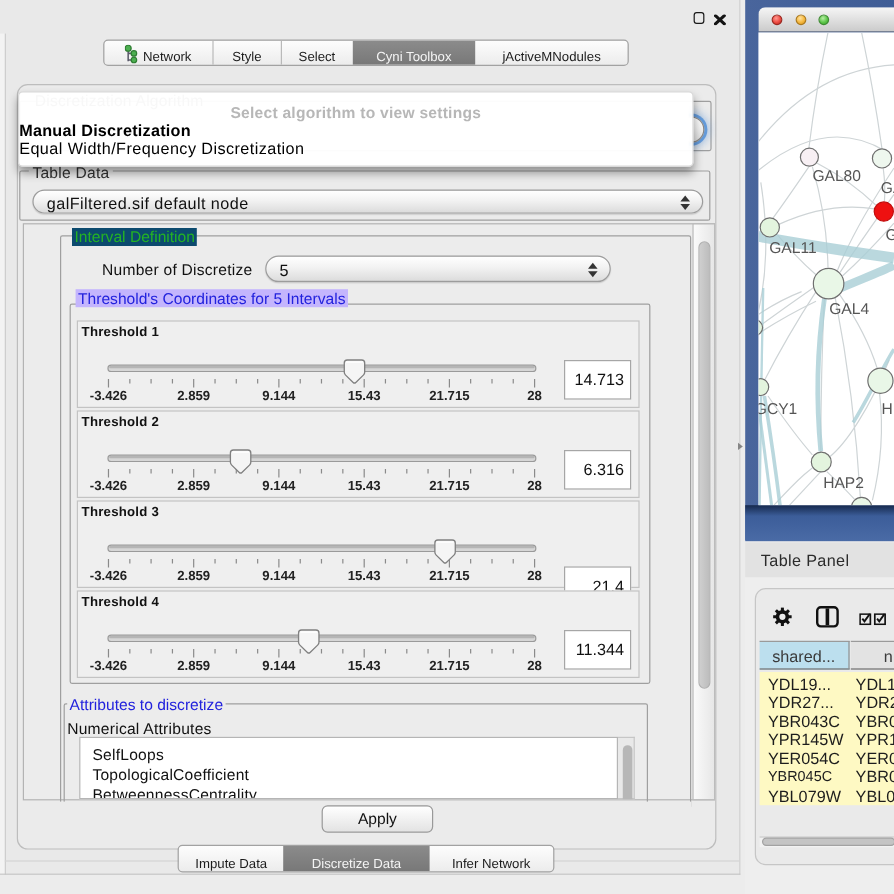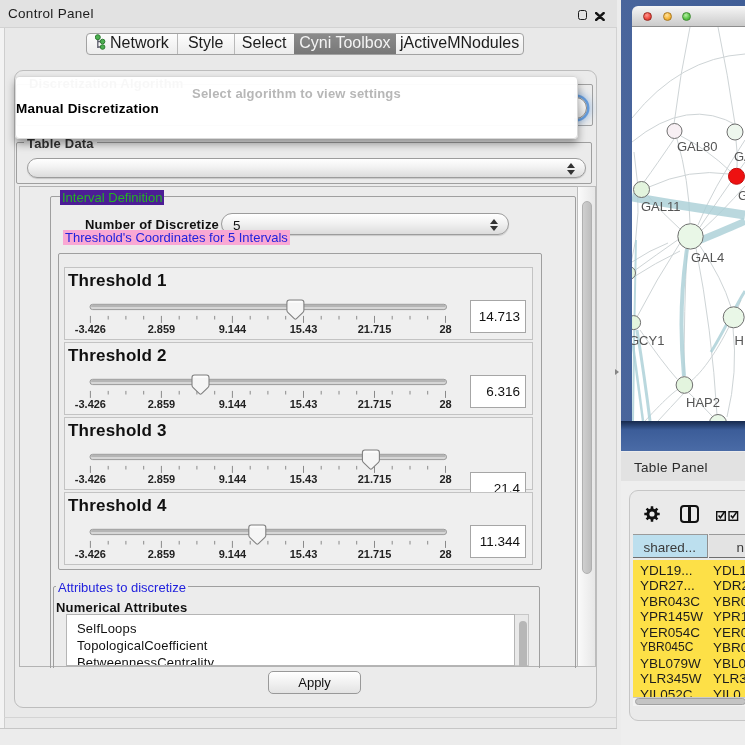--- a/index.html
+++ b/index.html
@@ -5,37 +5,37 @@
 font-family:"Liberation Sans",sans-serif;}
 .abs{position:absolute}
 #stage{position:relative;width:745px;height:745px}
 
 #cpwin{left:0;top:0;width:617px;height:729px;background:#e9e9e9}
 #cptitle{left:0;top:0;width:617px;height:28px;background:#e2e2e2;border-bottom:1px solid #d2d2d2}
 #cptitle span{position:absolute;left:8px;top:6px;font-size:13.5px;letter-spacing:.3px;color:#1c1c1c}
 #floatico{left:577.5px;top:10px;width:9.5px;height:9.5px;border:1.8px solid #1a1a1a;border-radius:2.5px}
 
 .tabbar{background:linear-gradient(#fdfdfd,#ececec);border:1px solid #a2a2a2;border-radius:4px;overflow:hidden;display:flex}
-.tab{font-size:16px;color:#1c1c1c;display:flex;align-items:flex-start;justify-content:center;height:100%}
+.tab{font-size:11px;color:#1c1c1c;display:flex;align-items:flex-end;justify-content:center;height:100%}
 .tabsep{width:1px;background:#b9b9b9;height:100%}
 .tabsel{background:linear-gradient(#8b8b8b,#787878);color:#f4f4f4}
 
 #bigpanel{left:14px;top:70px;width:583px;height:638px;background:#ebebeb;border:1px solid #bdbdbd;border-radius:9px}
 .group{position:absolute;border:1px solid #9f9f9f;border-radius:2px}
 .combo{position:absolute;background:linear-gradient(#ffffff,#f2f2f2 45%,#dcdcdc);border:1px solid #9c9c9c;border-radius:11px;box-shadow:0 1px 1px rgba(0,0,0,.15)}
 .combo .ctext{position:absolute;left:11px;font-size:13.5px;letter-spacing:.35px;color:#111}
 .stepper{position:absolute;width:9px}
 .stepper i{position:absolute;left:0;width:0;height:0;border-left:4.5px solid transparent;border-right:4.5px solid transparent}
 .stepper .up{top:0;border-bottom:5px solid #333}
 .stepper .dn{bottom:0;border-top:5px solid #333}
 .tpanel{position:absolute;left:64px;width:469px;height:73px;background:#efefef;border:1px solid #c3c3c3}
-.tlabel{position:absolute;left:68px;font-size:17px;letter-spacing:.2px;font-weight:bold;color:#111}
+.tlabel{position:absolute;left:68px;font-size:11px;letter-spacing:.2px;font-weight:bold;color:#111}
 .vbox{position:absolute;left:470px;width:56px;height:33px;background:#fff;border:1px solid #a6a6a6}
 .vbox span{position:absolute;right:5px;top:8px;font-size:13.5px;color:#111}
-.blab{font-weight:bold;font-size:13px;letter-spacing:.2px;color:#111;position:absolute}
+.blab{font-weight:normal;font-size:13px;letter-spacing:.2px;color:#111;position:absolute}
 
 #scrollpane{left:19px;top:186px;width:577px;height:481px;background:#ececec;border:1px solid #b3b3b3}
 #vscroll{left:577px;top:186px;width:19px;height:481px;background:linear-gradient(90deg,#fafafa,#e7e7e7);border:1px solid #bcbcbc}
 #vthumb{left:581.5px;top:201px;width:10px;height:373px;background:linear-gradient(90deg,#cfcfcf,#bdbdbd);border:1px solid #b0b0b0;border-radius:5px}
 
 #popup{left:15px;top:76px;width:563px;height:62.5px;background:rgba(255,255,255,.965);border:1px solid #d8d8d8;border-radius:4px;box-shadow:0 5px 8px rgba(0,0,0,.38)}
 
 #attrlist{left:66px;top:614px;width:449px;height:52px;background:#fff;border:1px solid #b5b5b5;overflow:hidden}
 #attrlist div{position:absolute;left:10px;font-size:13px;letter-spacing:.2px;color:#111}
 
@@ -51,23 +51,20 @@
 #tpbox{left:629px;top:490px;width:130px;height:231px;background:#eaeaea;border:1px solid #c6c6c6;border-radius:9px}
 .hdr{position:absolute;top:533.5px;height:24px;font-size:13.5px;color:#3a3a3a;border-top:1px solid #9a9a9a}
 </style></head>
 <body>
 <div id="stage">
 
 <div class="abs" id="cpwin"></div>
 <div class="abs" style="left:0;top:28px;width:3.5px;height:701px;background:#f3f3f3"></div>
 <div class="abs" style="left:3.5px;top:28px;width:1px;height:701px;background:#cecece"></div>
 <div class="abs" style="left:616px;top:0;width:1px;height:729px;background:#d2d2d2"></div>
-<div class="abs" id="cptitle">
-      <span>Control Panel</span>
-    </div>
 <div class="abs" id="floatico"></div>
 <svg class="abs" style="left:594.5px;top:11.5px" width="10" height="9">
       <path d="M1.2,1.1 L8.6,7.9 M8.6,1.1 L1.2,7.9" stroke="#141414" stroke-width="2.6" stroke-linecap="round"></path>
     </svg>
 
 <div class="abs tabbar" style="left:86px;top:33px;width:438px;height:22px">
  <div class="tab" style="width:90px"><svg width="11" height="17" style="margin-right:4px">
           <path d="M2.8 5 V14 M2.8 7.5 H7 M2.8 13 H7" stroke="#5c5c6c" stroke-width="1.3" fill="none"></path>
           <circle cx="2.8" cy="3.2" r="2.5" fill="#4caf50" stroke="#2e7d32" stroke-width="1"></circle>
           <circle cx="7.6" cy="7.5" r="2.3" fill="#4caf50" stroke="#2e7d32" stroke-width="1"></circle>
@@ -85,43 +82,44 @@
 
 <div class="group" style="left:16px;top:84px;width:577px;height:42px"></div>
 <div class="abs blab" style="left:29px;top:76px;color:#333">Discretization Algorithm</div>
 <div class="abs" style="left:574px;top:88px;width:26px;height:40px;overflow:hidden">
       <div class="combo" style="left:-34px;top:9px;width:47px;height:22px;border:1px solid #888;box-shadow:0 0 0 2.5px rgba(85,145,215,.85), 0 0 7px 4px rgba(85,145,215,.45)"></div>
     </div>
 
 <div class="group" style="left:16px;top:142px;width:576px;height:42px"></div>
 <div class="abs blab" style="left:24px;top:136px;color:#333;background:#ebebeb;padding:0 3px">Table Data</div>
 <div class="combo" style="left:27px;top:158px;width:559px;height:20px">
+  <span class="ctext" style="top:3px">galFiltered.sif default node</span>
   <div class="stepper" style="right:9px;top:4px;height:12px">
         <i class="up"></i>
         <i class="dn"></i>
       </div>
 </div>
 
 <div class="abs" id="scrollpane"></div>
 <div class="abs" id="vscroll"></div>
 <div class="abs" id="vthumb"></div>
 
 <div class="group" style="left:50px;top:196px;width:526px;height:478px"></div>
-<div class="abs" style="left:60px;top:190px;font-size:13px;color:#24b324;background:#4c1d95;padding:0 2px">Interval Definition</div>
+<div class="abs" style="left:60px;top:190px;font-size:13px;color:#24b324;background:#0c4a6e;padding:0 2px">Interval Definition</div>
 <div class="abs blab" style="left:85px;top:217px">Number of Discretize</div>
 <div class="combo" style="left:221px;top:213px;width:288px;height:22px">
   <span class="ctext" style="top:4px">5</span>
   <div class="stepper" style="right:9px;top:5px;height:12px">
         <i class="up"></i>
         <i class="dn"></i>
       </div>
 </div>
 
 <div class="group" style="left:58px;top:253px;width:484px;height:317px"></div>
-<div class="abs" style="left:63px;top:230px;font-size:13px;color:#2222dd;background:#f9a8d4;padding:0 2px">Threshold's Coordinates for 5 Intervals</div>
+<div class="abs" style="left:63px;top:241px;font-size:13px;color:#2222dd;background:#c4b5fd;padding:0 2px">Threshold's Coordinates for 5 Intervals</div>
 
 <div id="thresholds">
       <div class="tpanel" style="top:267px"></div>
       <div class="tlabel" style="top:271px">Threshold 1</div>
       <svg class="abs" style="left:70px;top:296px" width="392" height="42" viewBox="70 296 392 42">
         <rect x="90" y="304.3" width="356.5" height="5.3" rx="2.6" fill="#d6d6d6" stroke="#9a9a9a" stroke-width="1"></rect>
         <rect x="91" y="305.1" width="354.5" height="1.8" rx="0.9" fill="#b5b5b5"></rect>
         <path d="M90.4,315.90000000000003 V322.9 M108.2,315.90000000000003 V319.5 M125.9,315.90000000000003 V319.5 M143.7,315.90000000000003 V319.5 M161.4,315.90000000000003 V322.9 M179.2,315.90000000000003 V319.5 M196.9,315.90000000000003 V319.5 M214.7,315.90000000000003 V319.5 M232.4,315.90000000000003 V322.9 M250.2,315.90000000000003 V319.5 M267.9,315.90000000000003 V319.5 M285.7,315.90000000000003 V319.5 M303.5,315.90000000000003 V322.9 M321.2,315.90000000000003 V319.5 M339.0,315.90000000000003 V319.5 M356.7,315.90000000000003 V319.5 M374.5,315.90000000000003 V322.9 M392.2,315.90000000000003 V319.5 M410.0,315.90000000000003 V319.5 M427.7,315.90000000000003 V319.5 M445.5,315.90000000000003 V322.9 " stroke="#8a8a8a" stroke-width="1"></path>
         <text x="90.4" y="333.1" text-anchor="middle" font-size="11" font-weight="bold" fill="#222" font-family="Liberation Sans">-3.426</text>
         <text x="161.4" y="333.1" text-anchor="middle" font-size="11" font-weight="bold" fill="#222" font-family="Liberation Sans">2.859</text>
@@ -199,23 +197,29 @@
   <div style="top:23px">TopologicalCoefficient</div>
   <div style="top:40px">BetweennessCentrality</div>
 </div>
 <div class="abs" style="left:515px;top:614px;width:14px;height:52px;background:#e9e9e9;border:1px solid #c6c6c6;border-left:none"></div>
 <div class="abs" style="left:518.5px;top:621px;width:8.5px;height:45px;background:#b7b7b7;border-radius:4.5px 4.5px 0 0"></div>
 <div class="abs" style="left:20px;top:667.5px;width:556px;height:7px;background:#ebebeb"></div>
 
 <div class="abs" id="popup"></div>
 <div class="abs" style="left:0;top:86px;width:593px;text-align:center;font-size:13px;letter-spacing:.2px;color:#b7b7b7;font-weight:bold">Select algorithm to view settings</div>
 <div class="abs" style="left:16px;top:101px;font-size:13.5px;letter-spacing:.2px;font-weight:bold;color:#000">Manual Discretization</div>
+<div class="abs" style="left:16px;top:116px;font-size:13.5px;letter-spacing:.35px;color:#000">Equal Width/Frequency Discretization</div>
 
 <div class="btn" style="left:268px;top:671px;width:93px;height:23px;line-height:21px">Apply</div>
 <div class="abs" style="left:4px;top:717px;width:612px;height:1px;background:#d4d4d4"></div>
+<div class="abs tabbar" style="left:148px;top:704px;width:314px;height:23px">
+ <div class="tab" style="width:88px">Impute Data</div>
+ <div class="tab tabsel" style="width:122px">Discretize Data</div>
+ <div class="tab" style="width:104px">Infer Network</div>
+</div>
 <div class="abs" style="left:0;top:728px;width:617px;height:1px;background:#c6c6c6"></div>
 <div class="abs" style="left:615px;top:368.5px;width:0;height:0;border-left:4px solid #858585;border-top:3.5px solid transparent;border-bottom:3.5px solid transparent"></div>
 
 <div class="abs" id="netwin"></div>
 <div class="abs" id="netbottom"></div>
 <div class="abs" id="nettitle"></div>
 <div class="light" style="left:643px;background:radial-gradient(circle at 40% 32%,#ff9a92,#ee4b42 55%,#b02720);border:0.5px solid #9c2a22"></div>
 <div class="light" style="left:662.5px;background:radial-gradient(circle at 40% 32%,#ffe2a0,#f5b73d 55%,#cd8d1e);border:0.5px solid #ab7a20"></div>
 <div class="light" style="left:682px;background:radial-gradient(circle at 40% 32%,#b8eda5,#5dc74a 55%,#3d9c30);border:0.5px solid #3f8d33"></div>
 <div class="abs" id="netcanvas">
@@ -297,21 +301,21 @@
 <g fill="none" stroke="#111">
         <rect x="0.7" y="0.7" width="8.6" height="8.6" stroke-width="1.4"></rect>
         <path d="M2.6,4.6 L4.4,6.8 L8.9,0.4" stroke-width="1.6"></path>
         <rect x="13" y="0.7" width="8.6" height="8.6" stroke-width="1.4"></rect>
         <path d="M14.9,4.6 L16.7,6.8 L21.2,0.4" stroke-width="1.6"></path>
       </g>
     </svg>
 
 <div class="hdr" style="left:633px;width:74.5px;background:#bcdfee;border-right:1px solid #8f8f8f;border-bottom:1.5px solid #6f6f6f;text-align:center;line-height:25px">shared...</div>
 <div class="hdr" style="left:708.5px;width:37px;background:#e3e3e3;border-bottom:1.5px solid #6f6f6f;line-height:25px;padding-left:28px">n...</div>
-<div class="abs" style="left:633px;top:559.5px;width:112px;height:137px;background:#fde047;overflow:hidden" id="rows">
+<div class="abs" style="left:633px;top:559.5px;width:112px;height:111px;background:#fef9c3;overflow:hidden" id="rows">
       <div style="position:absolute;left:7px;top:3px;font-size:13.5px;color:#1d1d1d">YDL19...</div>
       <div style="position:absolute;left:80px;top:3px;font-size:13.5px;color:#1d1d1d">YDL1</div>
       <div style="position:absolute;left:7px;top:18.5px;font-size:13.5px;color:#1d1d1d">YDR27...</div>
       <div style="position:absolute;left:80px;top:18.5px;font-size:13.5px;color:#1d1d1d">YDR2</div>
       <div style="position:absolute;left:7px;top:34px;font-size:13.5px;color:#1d1d1d">YBR043C</div>
       <div style="position:absolute;left:80px;top:34px;font-size:13.5px;color:#1d1d1d">YBR0</div>
       <div style="position:absolute;left:7px;top:49.5px;font-size:13.5px;color:#1d1d1d">YPR145W</div>
       <div style="position:absolute;left:80px;top:49.5px;font-size:13.5px;color:#1d1d1d">YPR1</div>
       <div style="position:absolute;left:7px;top:65px;font-size:13.5px;color:#1d1d1d">YER054C</div>
       <div style="position:absolute;left:80px;top:65px;font-size:13.5px;color:#1d1d1d">YER0</div>

